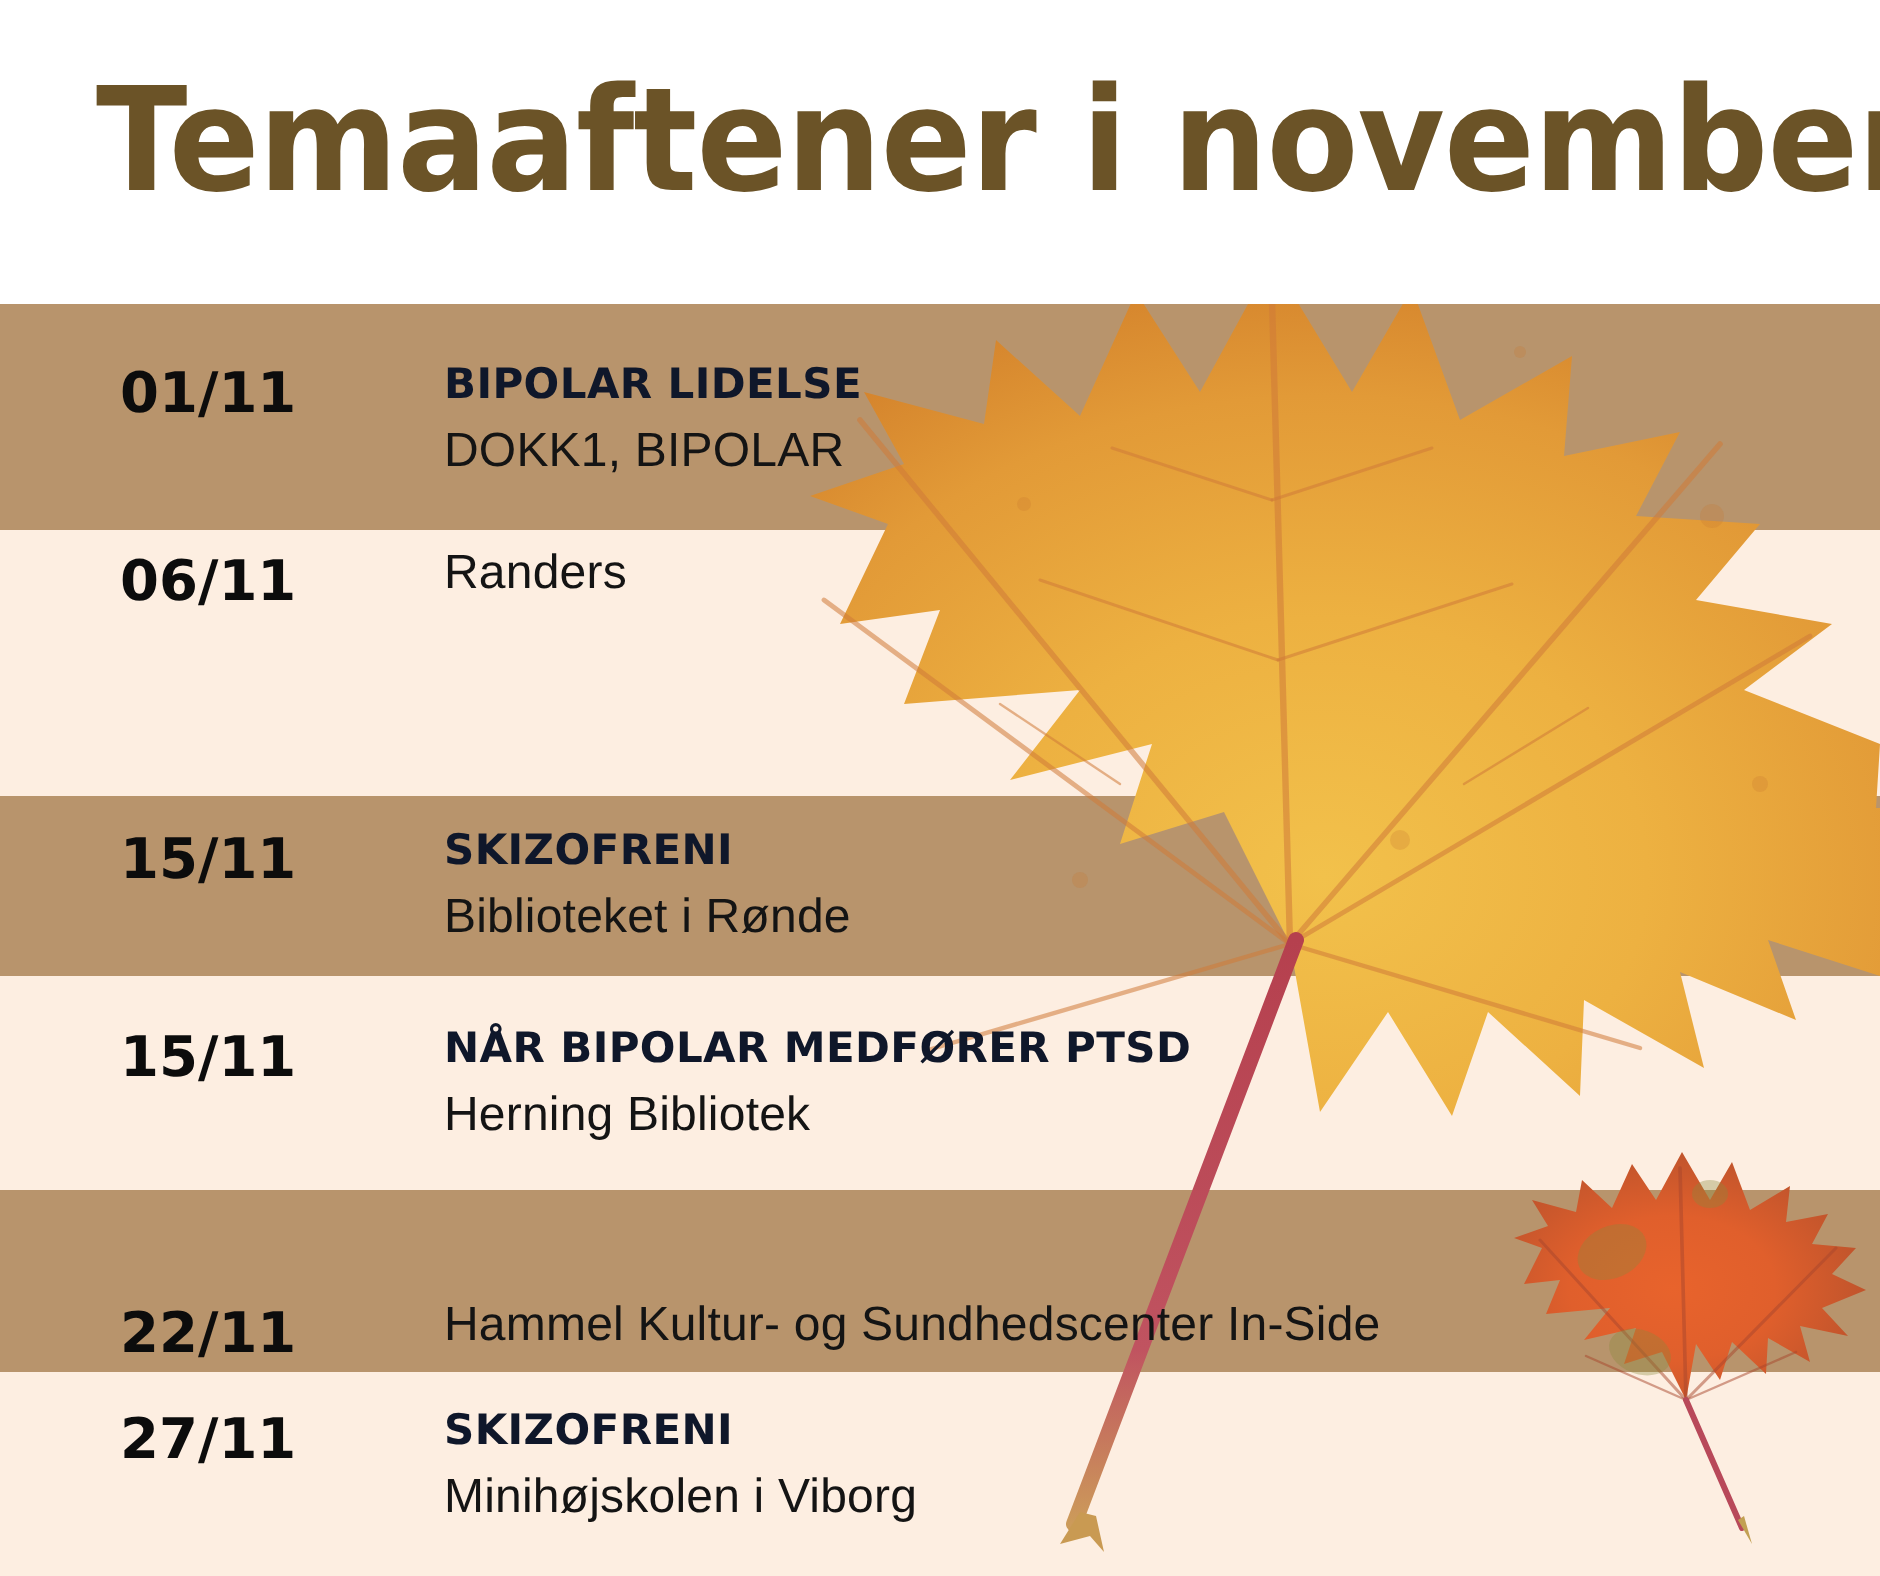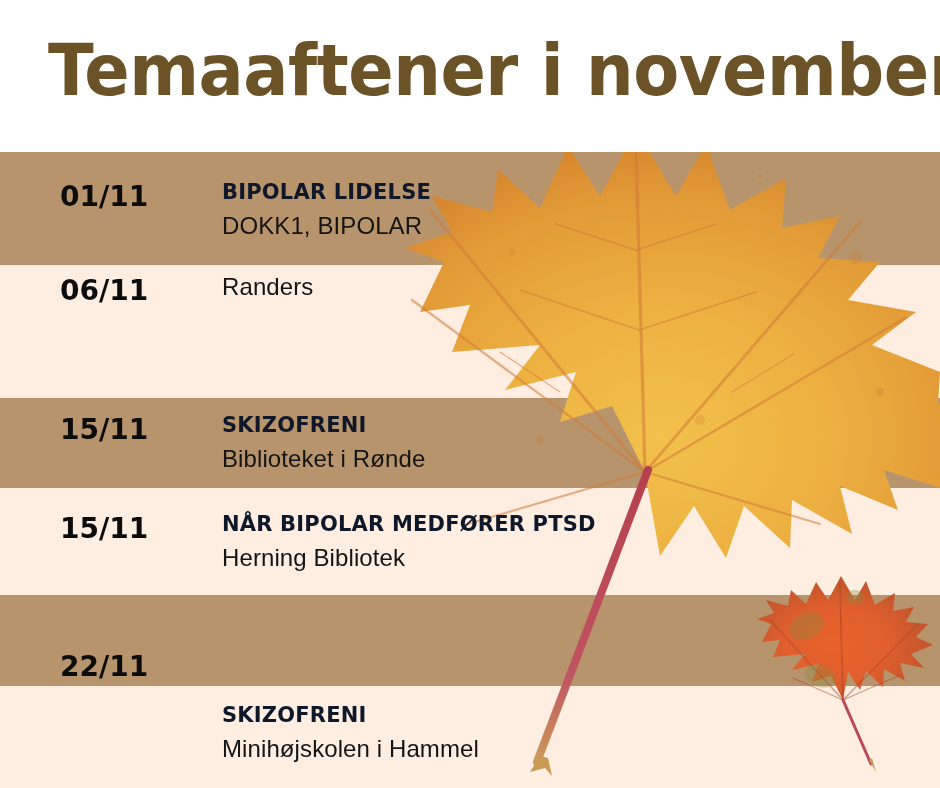--- a/index.html
+++ b/index.html
@@ -261,25 +261,27 @@
       <div class="row-date" style="top:24px;">15/11</div>
       <div class="row-body" style="top:20px;">
         <div class="row-title">NÅR BIPOLAR MEDFØRER PTSD</div>
         <div class="row-sub">Herning Bibliotek</div>
       </div>
     </div>
 
     <div class="row" style="top:595px;height:91px;margin-top:38px;">
       <div class="row-date" style="top:17px;">22/11</div>
       <div class="row-body" style="top:13px;">
+        <div class="row-sub">Hammel Kultur- og Sundhedscenter In-Side</div>
       </div>
     </div>
 
     <div class="row" style="top:686px;height:102px;">
+      <div class="row-date" style="top:17px;">27/11</div>
       <div class="row-body" style="top:13px;">
         <div class="row-title">SKIZOFRENI</div>
-        <div class="row-sub">Minihøjskolen i Hammel</div>
+        <div class="row-sub">Minihøjskolen i Viborg</div>
       </div>
     </div>
 
   </div>
 
 </div>
 
 </body></html>

